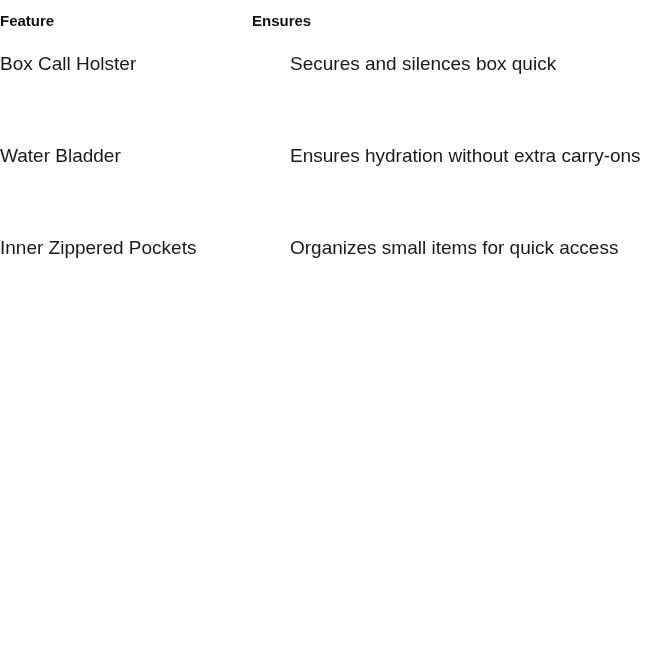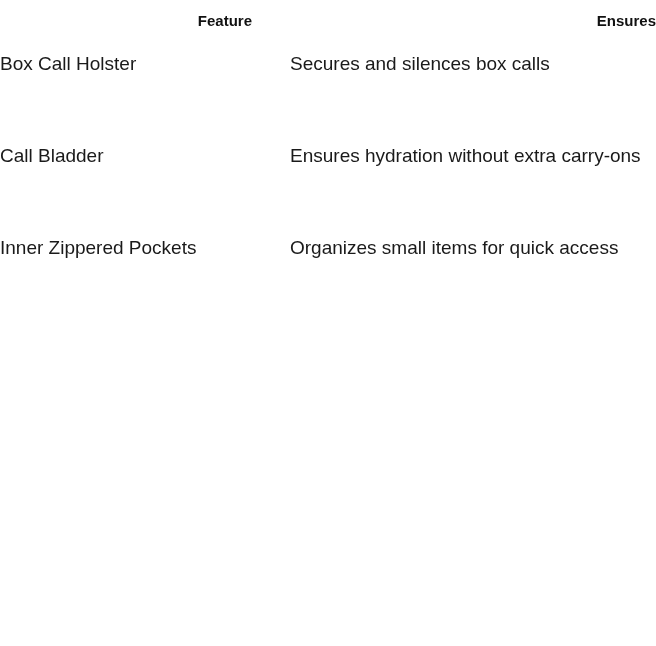--- a/index.html
+++ b/index.html
@@ -18,21 +18,21 @@
     width: 656px;
     border-collapse: collapse;
     table-layout: fixed;
   }
   .feature-table col.col-feature { width: 252px; }
   .feature-table col.col-benefit { width: 404px; }
 
   .feature-table th {
     font-size: 15px;
     font-weight: bold;
-    text-align: right;
+    text-align: left;
     padding: 12px 0 10px 0;
     color: #111111;
     vertical-align: top;
   }
   .feature-table td {
     font-size: 19px;
     font-weight: normal;
     text-align: left;
     color: #1a1a1a;
     vertical-align: top;
@@ -63,25 +63,25 @@
   <thead>
     <tr>
       <th>Feature</th>
       <th>Ensures</th>
     </tr>
   </thead>
   <tbody>
     <tr>
       <td class="cell-feature" style="max-width: 200px;">Box Call Holster</td>
       <td class="cell-benefit-wrap" style="padding-left: 38px;">
-          <span class="inner">Secures and silences box calls</span>
+          <span class="inner">Secures and silences box quick</span>
         </td>
     </tr>
     <tr>
-      <td class="cell-feature" style="max-width: 200px;">Call Bladder</td>
+      <td class="cell-feature" style="max-width: 200px;">Water Bladder</td>
       <td class="cell-benefit-wrap" style="padding-left: 38px;">
           <span class="inner">Ensures hydration without extra carry-ons</span>
         </td>
     </tr>
     <tr>
       <td class="cell-feature" style="max-width: 200px;">Inner Zippered Pockets</td>
       <td class="cell-benefit-wrap" style="padding-left: 38px;">
           <span class="inner">Organizes small items for quick access</span>
         </td>
     </tr>

